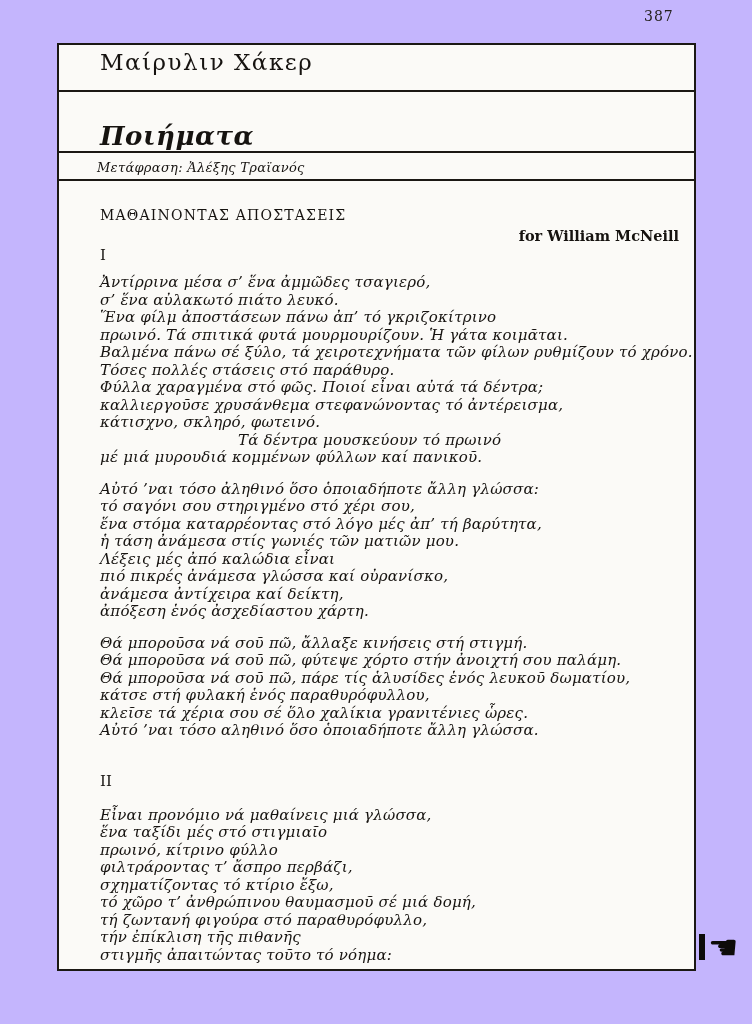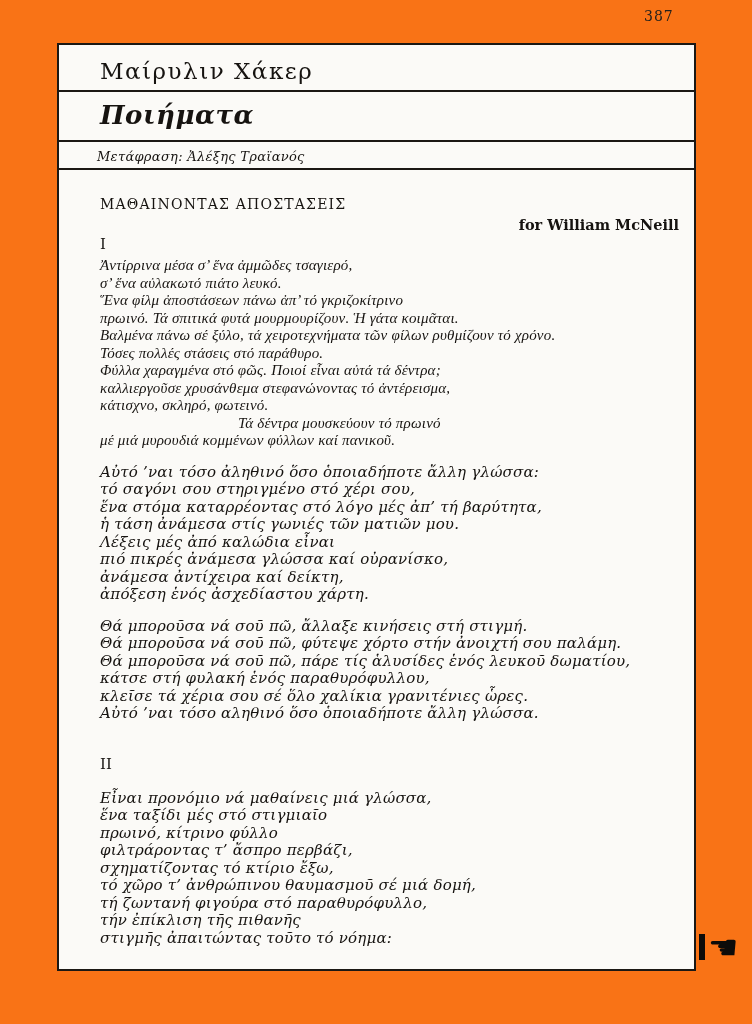--- a/index.html
+++ b/index.html
@@ -4,21 +4,21 @@
 <style>
   html,body{margin:0;padding:0;}
   body{
     width:752px;height:1024px;
     background:#e9e7e2;
     font-family:"DejaVu Serif","Liberation Serif",serif;
   }
   .page{
     position:relative;
     width:752px;height:1024px;
-    background:#f97316;
+    background:#c4b5fd;
     color:#161310;
     overflow:hidden;
   }
   .page-number{
     position:absolute;
     top:8px;left:644px;
     font-size:14px;
     letter-spacing:1px;
     color:#23201c;
   }
@@ -30,26 +30,26 @@
     box-sizing:border-box;
     background:#fbfaf7;
   }
   .hrow{
     display:flex;
     align-items:flex-end;
     border-bottom:2px solid #1b1814;
     padding-left:41px;
     box-sizing:border-box;
   }
-  .author-row{height:47px;padding-bottom:6px;}
+  .author-row{height:47px;padding-bottom:15px;}
   .author-row .author{
     font-size:23px;
     letter-spacing:1.5px;
   }
-  .work-row{height:50px;padding-bottom:10px;}
+  .work-row{height:61px;padding-bottom:0;}
   .work-row .work{
     font-size:26px;
     font-style:italic;
     font-weight:bold;
     letter-spacing:0.5px;
   }
   .translator-row{height:28px;padding-bottom:4px;padding-left:38px;text-align:right;}
   .translator-row .translator{
     font-size:13px;
     font-style:italic;
@@ -70,21 +70,21 @@
   }
   .numeral{
     font-size:15px;
     margin-top:3px;
     line-height:17px;
   }
   .numeral-2{
     margin-top:33px;
   }
   .stanza{margin-top:14px;}
-  .stanza.first{margin-top:4px;font-family:Liberation Serif, serif;}
+  .stanza.first{margin-top:10px;}
   .stanza.s4{margin-top:17px;}
   .line{
     font-size:15px;
     font-style:italic;
     line-height:17.5px;
     white-space:nowrap;
     letter-spacing:0.2px;
   }
   .indent-a{padding-left:163px;}
   .indent-b{padding-left:138px;}

